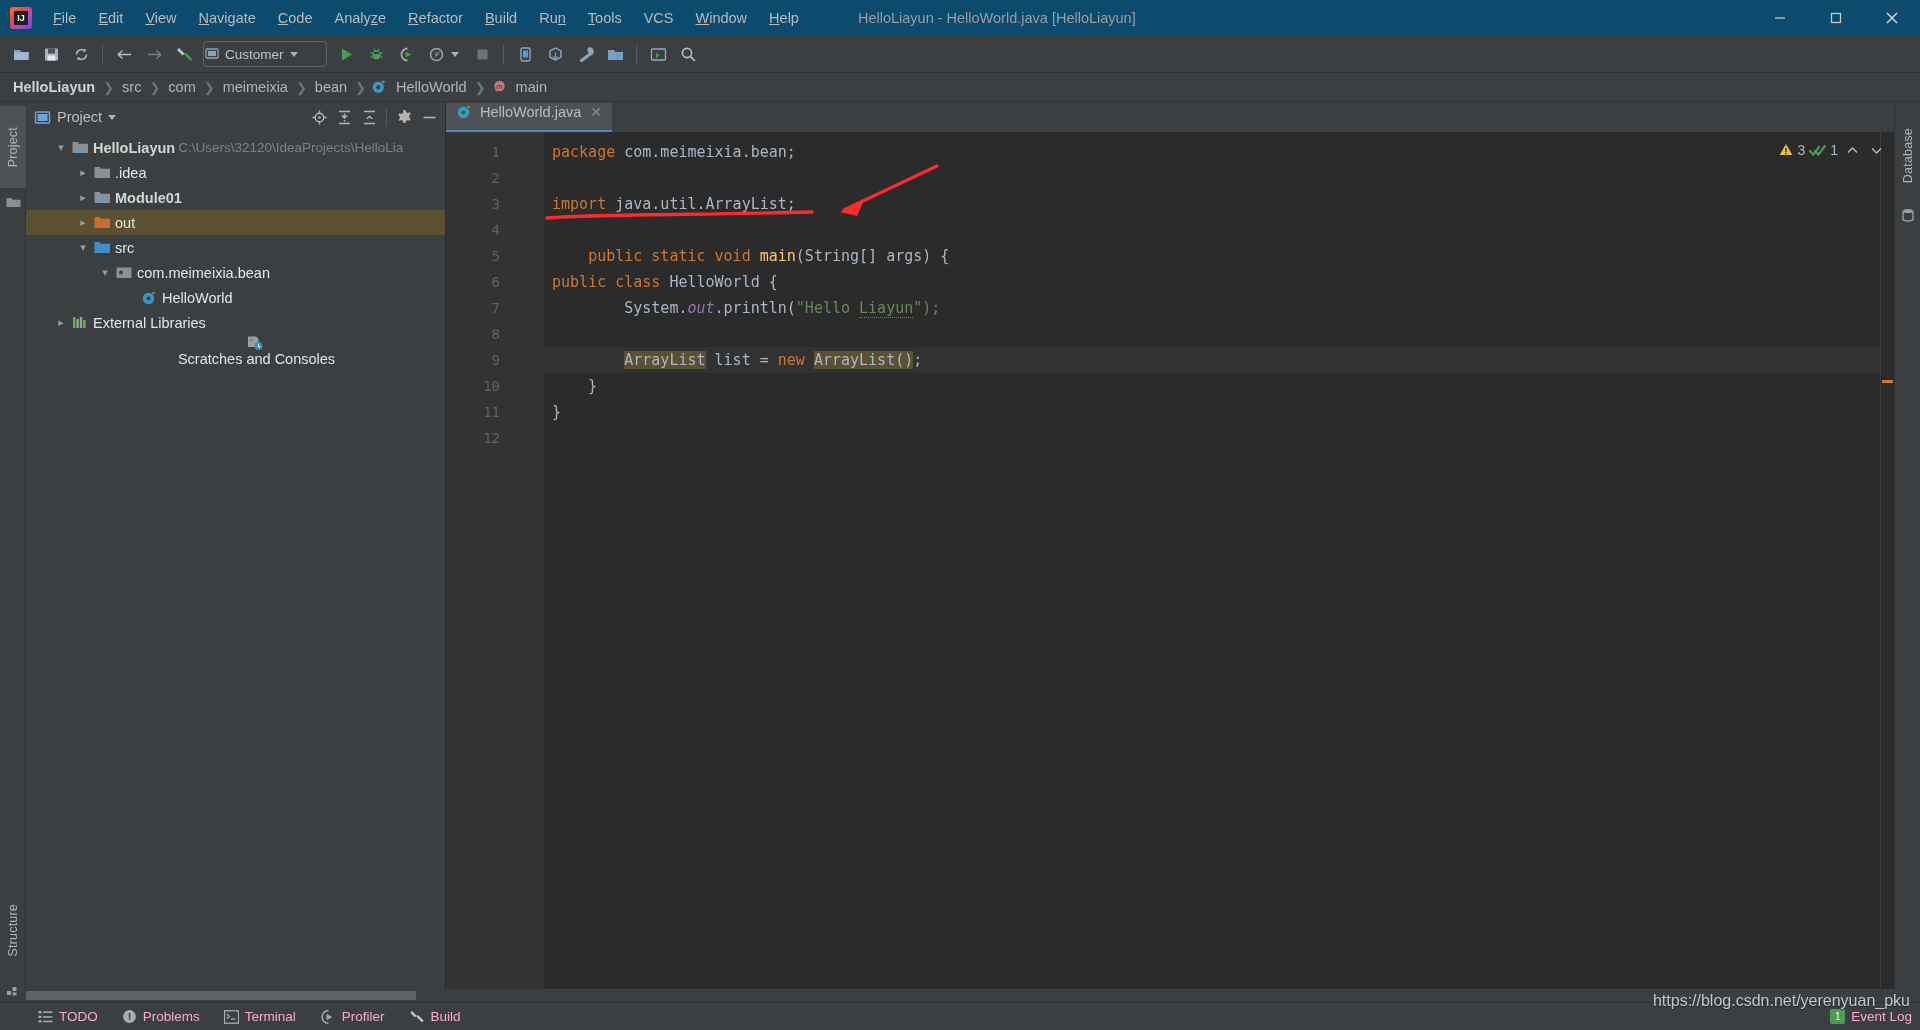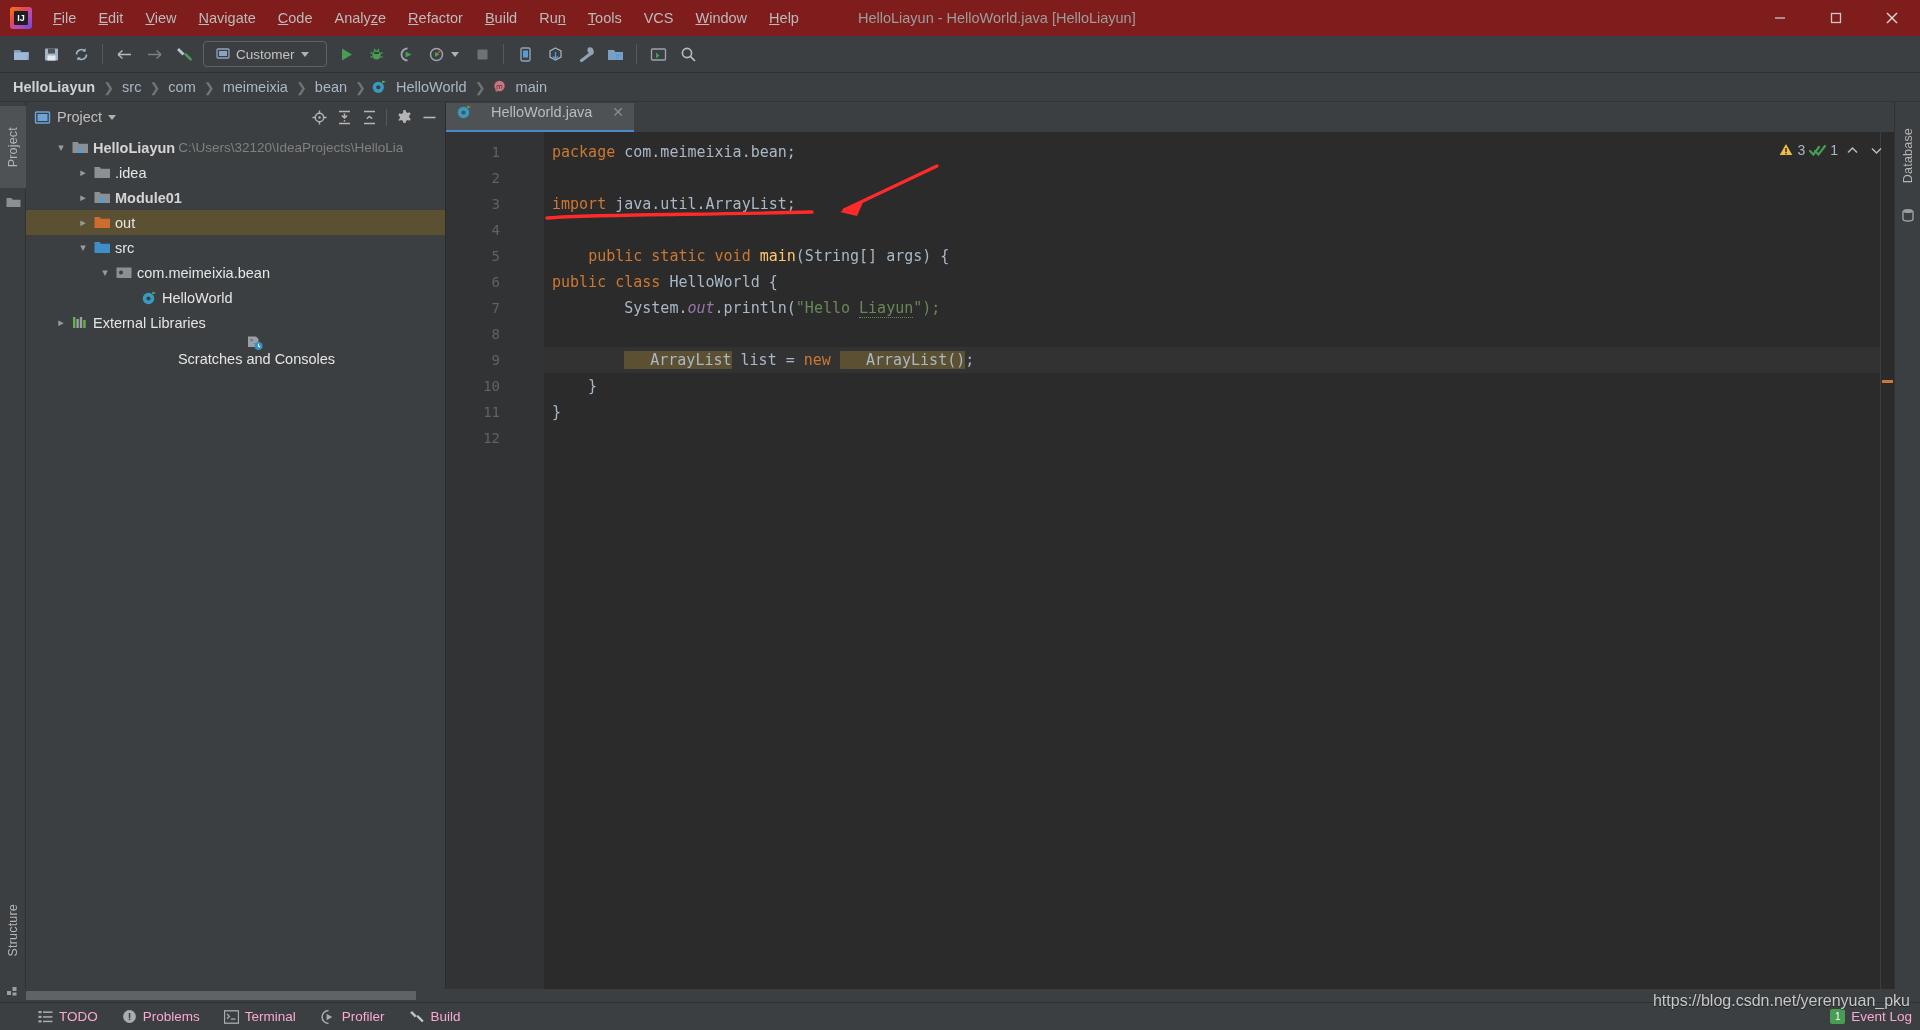--- a/index.html
+++ b/index.html
@@ -7,21 +7,21 @@
     width: 1920px; height: 1030px;
     background: #3c3f41;
     font-family: "Liberation Sans", sans-serif;
     overflow: hidden;
     -webkit-font-smoothing: antialiased;
   }
   #app { position: relative; width: 1920px; height: 1030px; display: flex; flex-direction: column; }
 
   
   .titlebar {
-    height: 36px; background: #7f1d1d; display: flex; align-items: center;
+    height: 36px; background: #0c4a6e; display: flex; align-items: center;
     flex: 0 0 36px; position: relative;
   }
   .idea-logo { width: 26px; height: 26px; margin: 0 8px 0 8px; position: relative; flex: none; }
   .idea-logo .sq {
     position:absolute; left:2px; top:2px; width:22px; height:22px; border-radius:3px;
     background: linear-gradient(135deg,#f97a12 0%,#e8484a 35%,#b64bbd 62%,#6c4bd6 100%);
   }
   .idea-logo .inner {
     position:absolute; left:6px; top:6px; width:14px; height:14px; background:#1f1f23; border-radius:1px;
   }
@@ -50,21 +50,21 @@
     height: 37px; background: #3c3f41; display: flex; align-items: center;
     flex: 0 0 37px; padding-left: 6px; border-bottom: 1px solid #2e3132;
   }
   .tb-btn {
     width: 30px; height: 30px; display: flex; align-items: center; justify-content: center;
     border-radius: 2px; flex: none;
   }
   .tb-sep { width: 1px; height: 20px; background: #55595b; margin: 0 6px; flex: none; }
   .run-config {
     height: 26px; min-width: 124px; border: 1px solid #5e6365; border-radius: 4px;
-    display: flex; align-items: center; padding: 0 12px; gap: 6px; margin: 0 4px;
+    display: flex; align-items: center; padding: 0 1px; gap: 6px; margin: 0 4px;
   }
   .run-config .rc-label { font-size: 13.5px; color: #c3c3c3; white-space: nowrap; }
   .caret-dn { width: 0; height: 0; border-left: 4px solid transparent; border-right: 4px solid transparent; border-top: 5px solid #b0b0b0; }
 
   
   .breadcrumb {
     height: 29px; background: #3c3f41; display: flex; align-items: center;
     flex: 0 0 29px; padding-left: 10px; gap: 2px; border-bottom: 1px solid #323537;
   }
   .bc-item { font-size: 14.5px; color: #a9b7c6; white-space: nowrap; padding: 0 3px; }
@@ -117,21 +117,21 @@
   .tree-row .ti { width: 20px; flex: none; display:flex; align-items:center; justify-content:center; margin-right: 3px;}
   .tree-row .tlabel { color: #e5e5e5; }
   .tree-row .tlabel.bold { font-weight: bold; color: #d4d4d4; }
   .tree-row .tpath { color: #808080; font-size: 13.5px; margin-left: 3px; overflow:hidden; }
 
   
   .editor-col { flex: 1 1 auto; display: flex; flex-direction: column; min-width: 0; background: #2b2b2b; }
   .tabs-bar { height: 30px; background: #3c3f41; display: flex; align-items: flex-end; flex: none; }
   .etab {
     height: 29px; background: #4e5254; display: flex; align-items: center;
-    padding: 0 8px 12px 10px; gap: 18px; position: relative; border-right: 1px solid #3c3f41; margin-top: 48px;
+    padding: 0 8px 12px 10px; gap: 7px; position: relative; border-right: 1px solid #3c3f41; margin-top: 48px;
   }
   .etab.active::after {
     content:''; position:absolute; left:0; right:0; bottom:-1px; height:3px; background:#4a88c7;
   }
   .etab .etab-label { font-size: 14.5px; color: #bbbbbb; white-space: nowrap; }
   .etab .etab-close { color:#8c8c8c; font-size:14px; line-height:1; padding: 0 2px;}
 
   .editor-area { flex: 1 1 auto; display: flex; min-height: 0; position: relative; background:#2b2b2b; }
 
   .gutter {
@@ -157,21 +157,21 @@
     min-width: 0;
   }
   .cline { height: 26px; line-height: 26px; white-space: pre; padding-left: 8px; position: relative; }
   .cline.hl-row { background: #323232; }
   .kw { color: #cc7832; }
   .txt { color: #a9b7c6; }
   .str { color: #6a8759; }
   .str.typo { border-bottom: 1px dotted #6a8759; }
   .mname { color: #ffc66d; }
   .field-it { color: #9876aa; font-style: italic; }
-  .hl-token { background: #5b5132; border-radius: 1px; padding-left: 26px; }
+  .hl-token { background: #5b5132; border-radius: 1px; }
 
   
   .anno-svg { position: absolute; left: 0; top: 0; pointer-events: none; }
 
   
   .inspect {
     position: absolute; right: 8px; top: 6px; display: flex; align-items: center; gap: 4px;
     height: 24px; z-index: 5;
   }
   .insp-grp { display:flex; align-items:center; gap:3px; }

